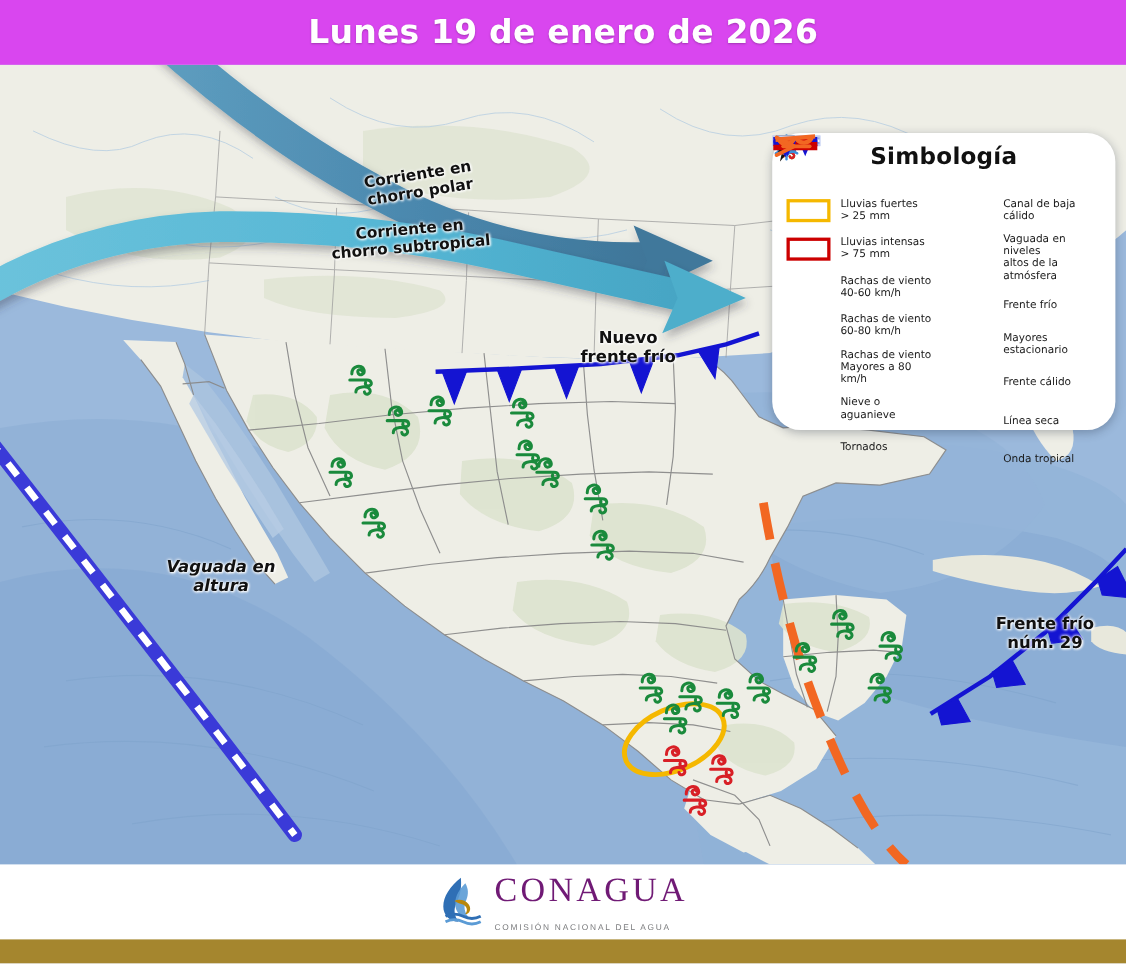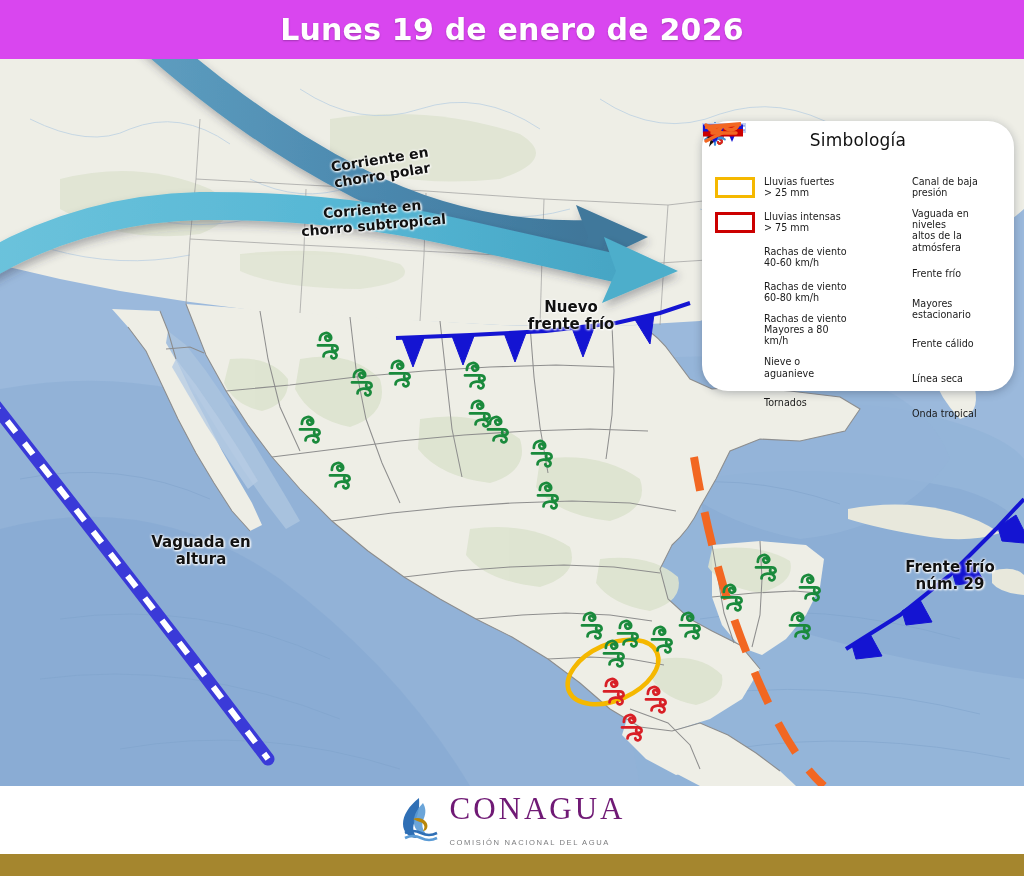--- a/index.html
+++ b/index.html
@@ -36,32 +36,32 @@
   .maplabel {
     position:absolute; color:#111; font-weight:bold;
     font-family:"DejaVu Sans", sans-serif;
     text-align:center; line-height:1.12;
     text-shadow: 0 0 3px #fff, 0 0 3px #fff, 1px 1px 2px rgba(255,255,255,.95);
     white-space:pre-line;
   }
   #lbl-polar   { left:296px; top:93px;  width:170px; font-size:14px; transform:rotate(-9deg); }
   #lbl-subtrop { left:278px; top:143px; width:190px; font-size:14px; transform:rotate(-5deg); }
   #lbl-nuevo   { left:512px; top:240px; width:118px; font-size:15px; }
-  #lbl-vaguada { left:128px; top:475px; width:146px; font-size:15px; }
+  #lbl-vaguada { left:128px; top:448px; width:146px; font-size:15px;font-style:italic; }
   #lbl-ff29    { left:888px; top:500px; width:124px; font-size:15px; }
 
   
   .legend {
     position:absolute; left:702px; top:62px; width:312px; height:270px;
     background:#ffffff; border-radius:26px;
     box-shadow: 0 2px 9px rgba(30,40,60,.30);
     padding:9px 11px 8px 11px;
   }
   .legend-title {
-    text-align:center; font-size:17px; font-weight:normal; color:#111;
+    text-align:center; font-size:21px; font-weight:bold; color:#111;
     font-family:"DejaVu Sans", sans-serif; margin-bottom:6px; letter-spacing:.2px;
   }
   .legend-cols { display:flex; gap:6px;margin-top:23px; }
   .legend-col { width:50%; display:flex; flex-direction:column; gap:7px; }
   .legend-row { display:flex; align-items:center; gap:7px; min-height:28px; }
   .legend-sym { width:44px; min-width:44px; height:26px; display:flex; align-items:center; justify-content:center; }
   .legend-txt {
     font-size:9.6px; line-height:1.17; color:#1a1a1a;
     font-family:"DejaVu Sans", sans-serif; white-space:pre-line;
   }
@@ -432,21 +432,21 @@
         <div class="legend-col">
 
           <div class="legend-row">
             <span class="legend-sym">
               <svg width="44" height="12" viewBox="0 0 44 12">
                 <line x1="1" y1="6" x2="17" y2="6" stroke="#f26722" stroke-width="6"></line>
                 <line x1="25" y1="6" x2="43" y2="6" stroke="#f26722" stroke-width="6"></line>
               </svg>
             </span>
             <span class="legend-txt">Canal de baja
-presión</span>
+cálido</span>
           </div>
 
           <div class="legend-row">
             <span class="legend-sym">
               <svg width="44" height="14" viewBox="0 0 44 14">
                 <line x1="1" y1="7" x2="43" y2="7" stroke="#c3cff2" stroke-width="10" stroke-linecap="round"></line>
                 <line x1="1" y1="7" x2="43" y2="7" stroke="#8fa8e8" stroke-width="6" stroke-dasharray="6 4" stroke-linecap="butt"></line>
                 <line x1="1" y1="7" x2="43" y2="7" stroke="#ffffff" stroke-width="2.4" stroke-dasharray="5 5"></line>
               </svg>
             </span>

